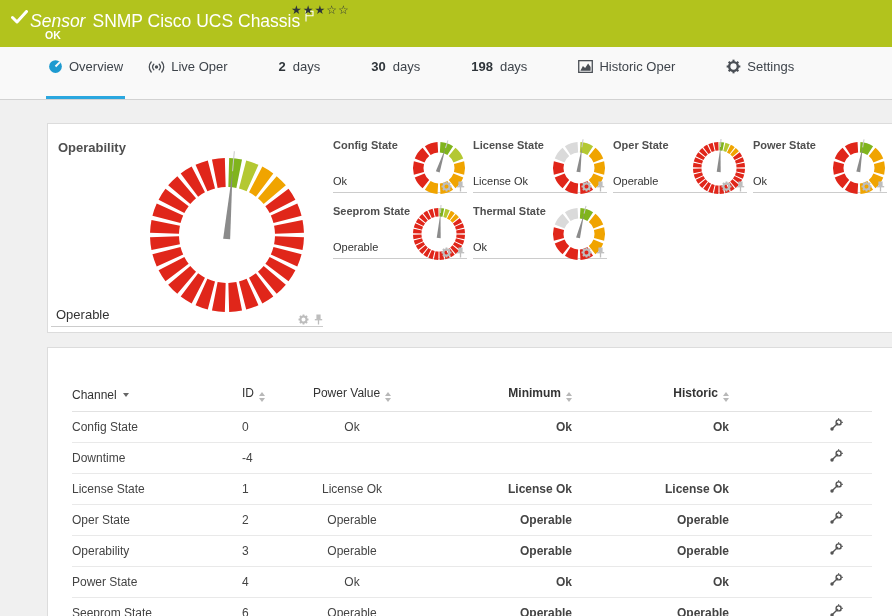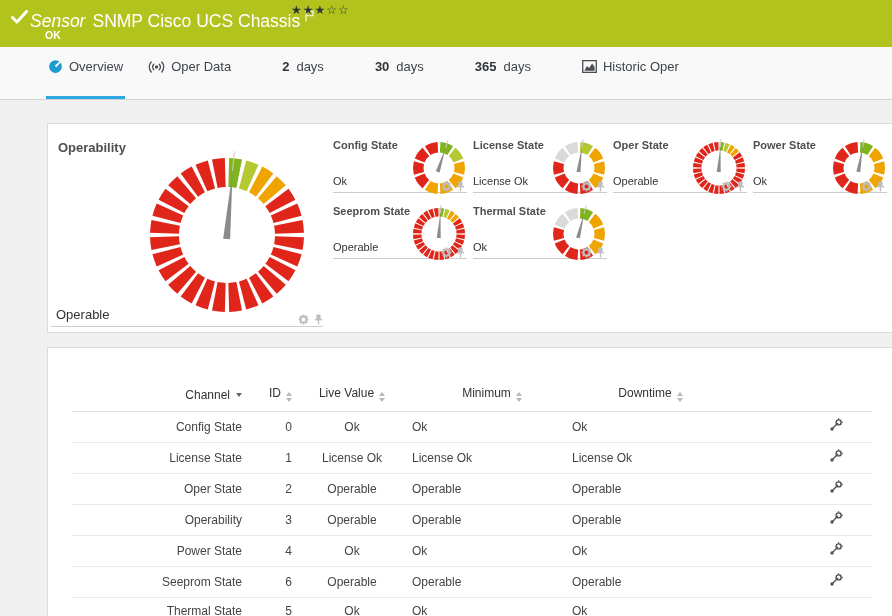--- a/index.html
+++ b/index.html
@@ -45,21 +45,21 @@
   .small-cell .gsvg{position:absolute;left:78px;top:3px;width:56px;height:56px;z-index:1;}
   .small-cell .icons{position:absolute;right:2px;top:44px;display:flex;gap:4px;align-items:center;z-index:2;background:rgba(255,255,255,.0);}
 
   
   .table-wrap{padding:32px 0 0 24px;}
   table{border-collapse:collapse;width:800px;table-layout:fixed;font-size:12px;color:#444;}
   th{font-weight:400;color:#333;padding:6px 0 9px;border-bottom:1px solid #e2e2e2;white-space:nowrap;}
   td{padding:6px 0 7px;border-top:1px solid #e9e9e9;white-space:nowrap;overflow:hidden;}
   tbody tr:first-child td{border-top:none;}
   tbody tr:last-child td{border-bottom:1px solid #e9e9e9;}
-  .al{text-align:right;} .ac{text-align:center;} .ar{}
+  .al{text-align:left;} .ac{text-align:center;} .ar{text-align:right;font-weight:bold;}
   .iconcell{padding-left:100px;text-align:left;}
   .sort{display:inline-flex;flex-direction:column;gap:2px;margin-left:5px;vertical-align:1px;}
   .tri{width:0;height:0;border-left:3.5px solid transparent;border-right:3.5px solid transparent;}
   .tri.up{border-bottom:4px solid #b8b8b8;}
   .tri.down{border-top:4px solid #b8b8b8;}
   .tri.dark{border-top-color:#666;}
   .single-sort{display:inline-block;margin-left:6px;vertical-align:2px;}
   .gearbtn{cursor:pointer;display:inline-flex;}
 </style>
 </head>
@@ -93,42 +93,58 @@
           </span>
           <span>Overview</span>
         </div>
         <div class="tab">
           <span class="ticon">
             <svg width="17" height="14" viewBox="0 0 17 14">
               <circle cx="8.5" cy="7" r="1.7" fill="#4a4f55"></circle>
               <path d="M5.8,4.2 a4.2,4.2 0 0 0 0,5.6 M3.2,2 a7.5,7.5 0 0 0 0,10 M11.2,4.2 a4.2,4.2 0 0 1 0,5.6 M13.8,2 a7.5,7.5 0 0 1 0,10" fill="none" stroke="#4a4f55" stroke-width="1.3" stroke-linecap="round"></path>
             </svg>
           </span>
-          <span>Oper Data</span>
+          <span>Live Oper</span>
         </div>
         <div class="tab">
           <span class="num">2</span>
           <span>days</span>
         </div>
         <div class="tab">
           <span class="num">30</span>
           <span>days</span>
         </div>
         <div class="tab">
-          <span class="num">365</span>
+          <span class="num">198</span>
           <span>days</span>
         </div>
         <div class="tab">
           <span class="ticon">
             <svg width="15" height="13" viewBox="0 0 16 14">
               <rect x="0.7" y="0.7" width="14.6" height="12.6" fill="none" stroke="#4a4f55" stroke-width="1.4"></rect>
               <path d="M2.5,11.5 L5.2,6.5 7.6,8.6 10.8,3.8 13.5,7.5 13.5,11.5 Z" fill="#4a4f55"></path>
             </svg>
           </span>
           <span>Historic Oper</span>
+        </div>
+        <div class="tab">
+          <span class="ticon">
+            <svg width="15" height="15" viewBox="0 0 16 16">
+              <line x1="12.60" y1="8.00" x2="15.30" y2="8.00" stroke="#4a4f55" stroke-width="2.2"></line>
+              <line x1="11.25" y1="11.25" x2="13.16" y2="13.16" stroke="#4a4f55" stroke-width="2.2"></line>
+              <line x1="8.00" y1="12.60" x2="8.00" y2="15.30" stroke="#4a4f55" stroke-width="2.2"></line>
+              <line x1="4.75" y1="11.25" x2="2.84" y2="13.16" stroke="#4a4f55" stroke-width="2.2"></line>
+              <line x1="3.40" y1="8.00" x2="0.70" y2="8.00" stroke="#4a4f55" stroke-width="2.2"></line>
+              <line x1="4.75" y1="4.75" x2="2.84" y2="2.84" stroke="#4a4f55" stroke-width="2.2"></line>
+              <line x1="8.00" y1="3.40" x2="8.00" y2="0.70" stroke="#4a4f55" stroke-width="2.2"></line>
+              <line x1="11.25" y1="4.75" x2="13.16" y2="2.84" stroke="#4a4f55" stroke-width="2.2"></line>
+              <circle cx="8" cy="8" r="4.6" fill="none" stroke="#4a4f55" stroke-width="2.5"></circle>
+            </svg>
+          </span>
+          <span>Settings</span>
         </div>
       </div>
   </nav>
 
   <section class="panel gauge-panel">
     <div>
       <div class="g-label">Operability</div>
       <div id="main-gauge-svg"><svg width="170" height="170" viewBox="0 0 170 170" style="overflow:visible">
             <path d="M87.15,8.03 A77,77 0 0 1 100.03,9.48 L94.37,37.92 A48,48 0 0 0 86.34,37.02 Z" fill="#80b41d"></path>
             <path d="M104.22,10.44 A77,77 0 0 1 116.46,14.72 L104.61,41.19 A48,48 0 0 0 96.98,38.52 Z" fill="#b4c832"></path>
@@ -491,29 +507,29 @@
             <col style="width:157px">
             <col style="width:143px">
         </colgroup>
         <thead id="thead">
             <tr>
               <th class="al"><span>Channel</span><span class="single-sort"><i class="tri down dark" style="display:inline-block"></i></span></th>
               <th class="al"><span>ID</span><span class="sort">
                   <i class="tri up"></i>
                   <i class="tri down"></i>
                 </span></th>
-              <th class="ac"><span>Live Value</span><span class="sort">
+              <th class="ac"><span>Power Value</span><span class="sort">
                   <i class="tri up"></i>
                   <i class="tri down"></i>
                 </span></th>
               <th class="ar"><span>Minimum</span><span class="sort">
                   <i class="tri up"></i>
                   <i class="tri down"></i>
                 </span></th>
-              <th class="ar"><span>Downtime</span><span class="sort">
+              <th class="ar"><span>Historic</span><span class="sort">
                   <i class="tri up"></i>
                   <i class="tri down"></i>
                 </span></th>
               <th class="iconcell"></th>
             </tr>
           </thead>
         <tbody id="tbody">
             <tr>
               <td class="al">Config State</td>
               <td class="al">0</td>
@@ -526,20 +542,38 @@
                     <circle cx="3" cy="11" r="1.7" fill="#555"></circle>
                     <circle cx="9.6" cy="4.4" r="2.5" fill="none" stroke="#555" stroke-width="1.4"></circle>
                     <line x1="9.6" y1="0.2" x2="9.6" y2="1.7" stroke="#555" stroke-width="1.2"></line>
                     <line x1="13.8" y1="4.4" x2="12.3" y2="4.4" stroke="#555" stroke-width="1.2"></line>
                     <line x1="12.1" y1="1.9" x2="11.1" y2="2.9" stroke="#555" stroke-width="1.2"></line>
                     <line x1="12.1" y1="6.9" x2="11.1" y2="5.9" stroke="#555" stroke-width="1.2"></line>
                   </svg>
                 </span></td>
             </tr>
             <tr>
+              <td class="al">Downtime</td>
+              <td class="al">-4</td>
+              <td class="ac"></td>
+              <td class="ar"></td>
+              <td class="ar"></td>
+              <td class="iconcell"><span class="gearbtn">
+                  <svg width="14" height="14" viewBox="0 0 14 14">
+                    <line x1="3.2" y1="10.8" x2="9" y2="5" stroke="#555" stroke-width="1.4"></line>
+                    <circle cx="3" cy="11" r="1.7" fill="#555"></circle>
+                    <circle cx="9.6" cy="4.4" r="2.5" fill="none" stroke="#555" stroke-width="1.4"></circle>
+                    <line x1="9.6" y1="0.2" x2="9.6" y2="1.7" stroke="#555" stroke-width="1.2"></line>
+                    <line x1="13.8" y1="4.4" x2="12.3" y2="4.4" stroke="#555" stroke-width="1.2"></line>
+                    <line x1="12.1" y1="1.9" x2="11.1" y2="2.9" stroke="#555" stroke-width="1.2"></line>
+                    <line x1="12.1" y1="6.9" x2="11.1" y2="5.9" stroke="#555" stroke-width="1.2"></line>
+                  </svg>
+                </span></td>
+            </tr>
+            <tr>
               <td class="al">License State</td>
               <td class="al">1</td>
               <td class="ac">License Ok</td>
               <td class="ar">License Ok</td>
               <td class="ar">License Ok</td>
               <td class="iconcell"><span class="gearbtn">
                   <svg width="14" height="14" viewBox="0 0 14 14">
                     <line x1="3.2" y1="10.8" x2="9" y2="5" stroke="#555" stroke-width="1.4"></line>
                     <circle cx="3" cy="11" r="1.7" fill="#555"></circle>
                     <circle cx="9.6" cy="4.4" r="2.5" fill="none" stroke="#555" stroke-width="1.4"></circle>

